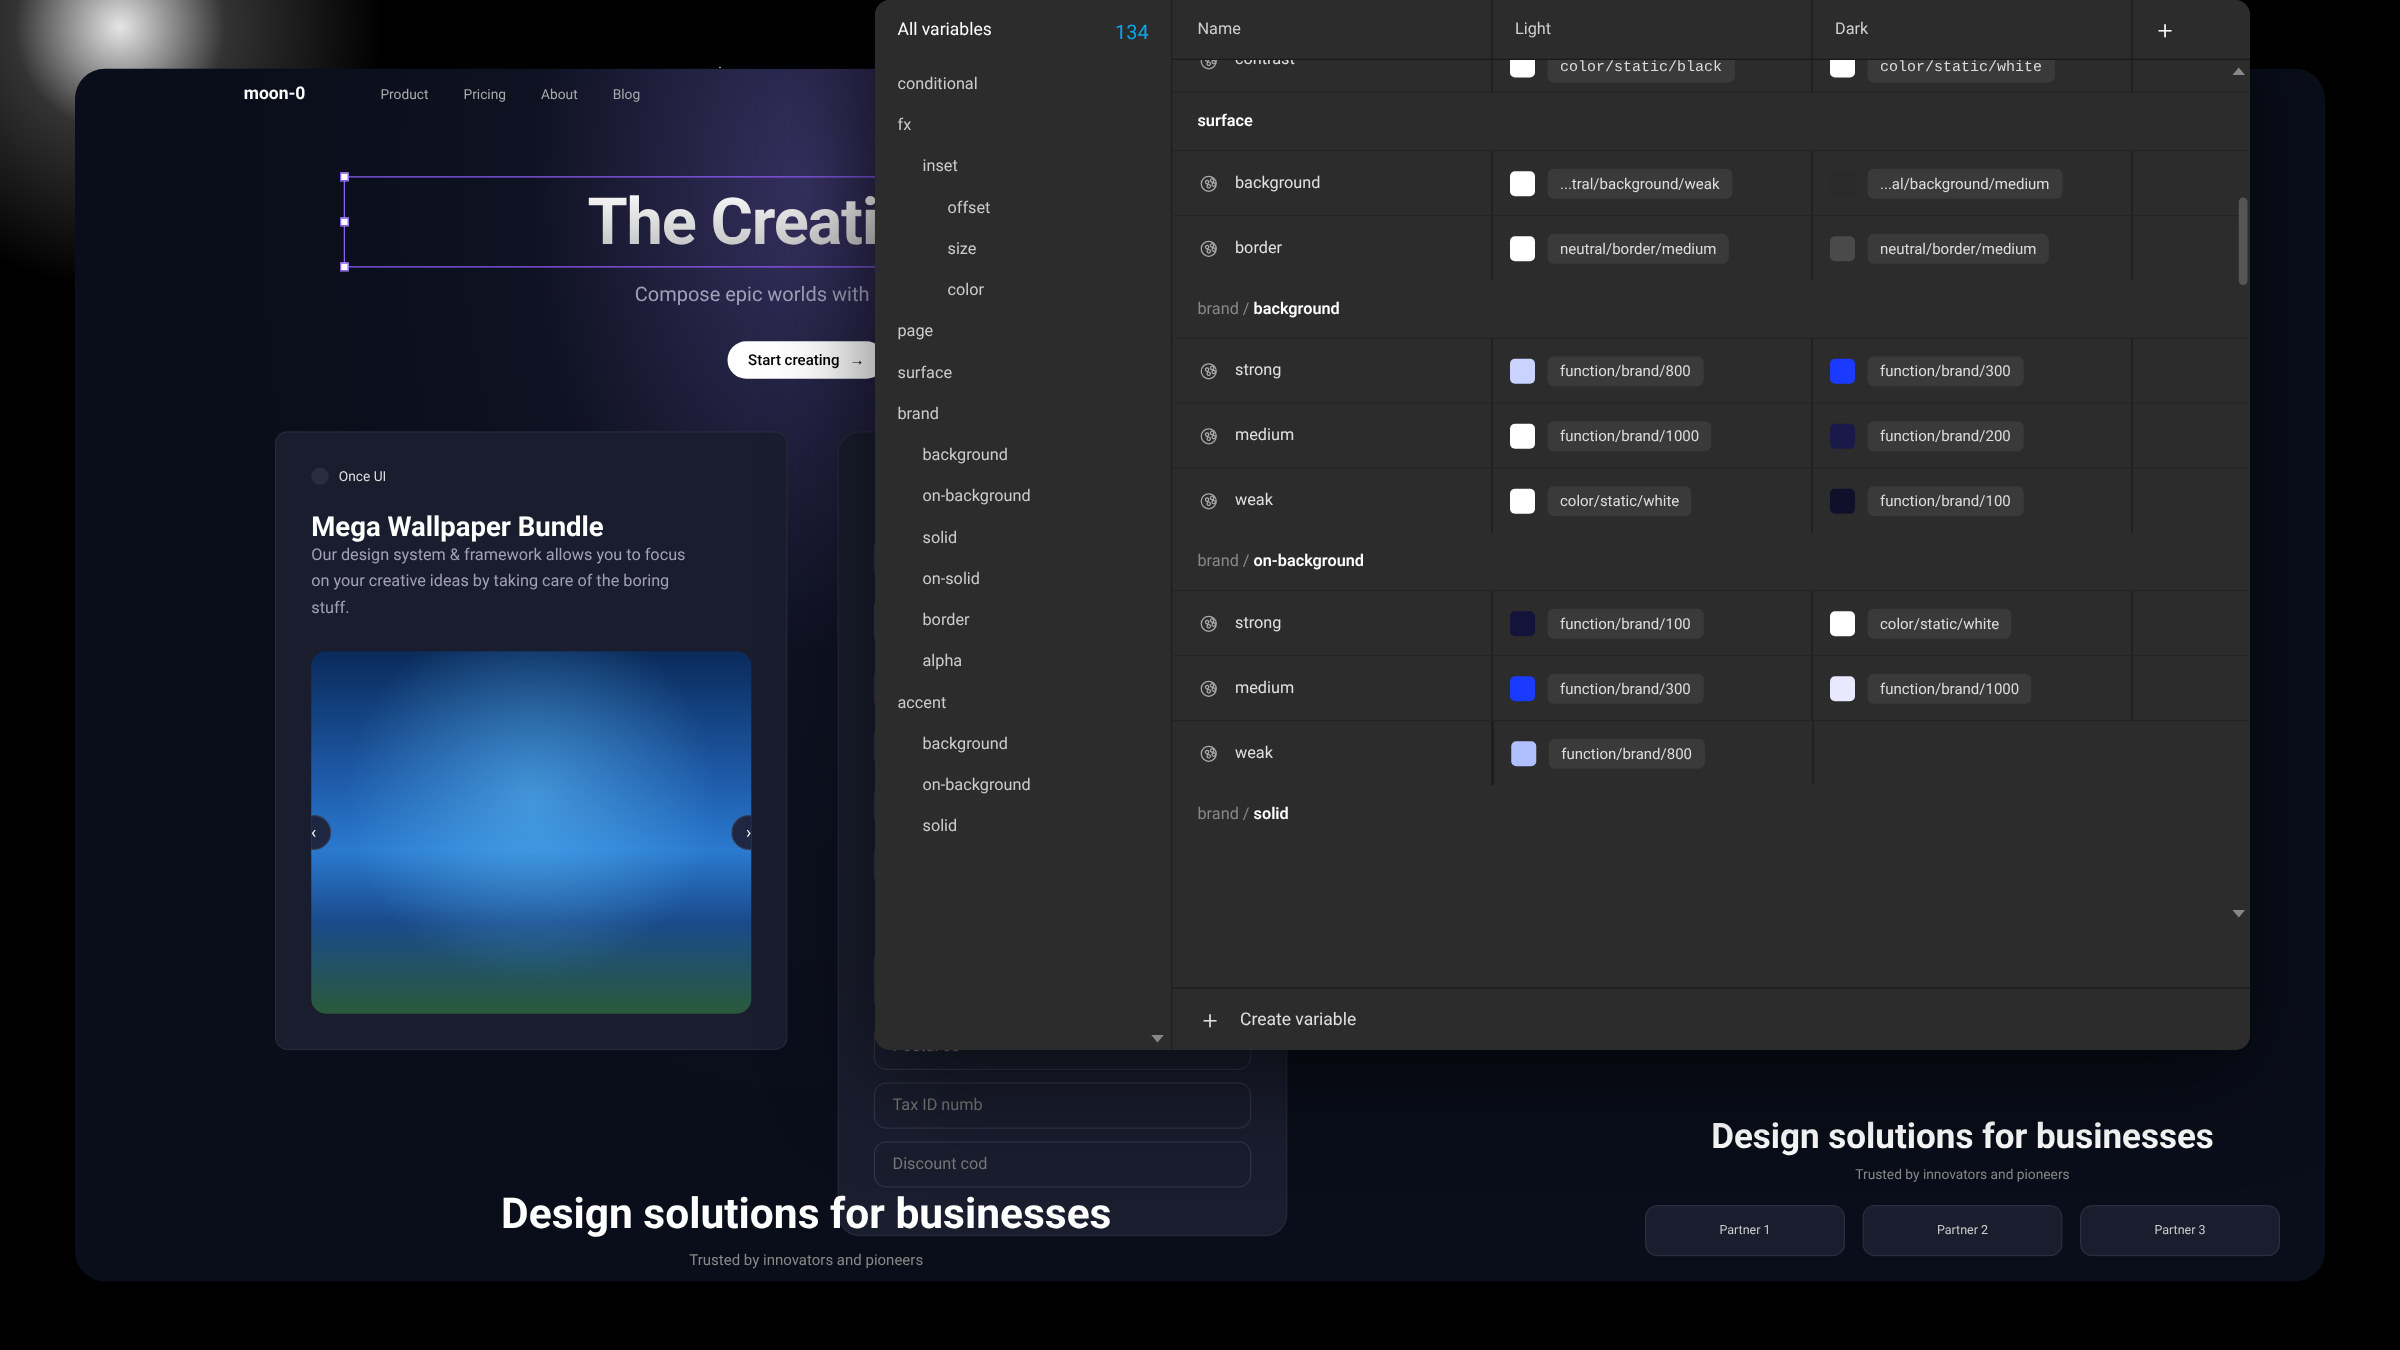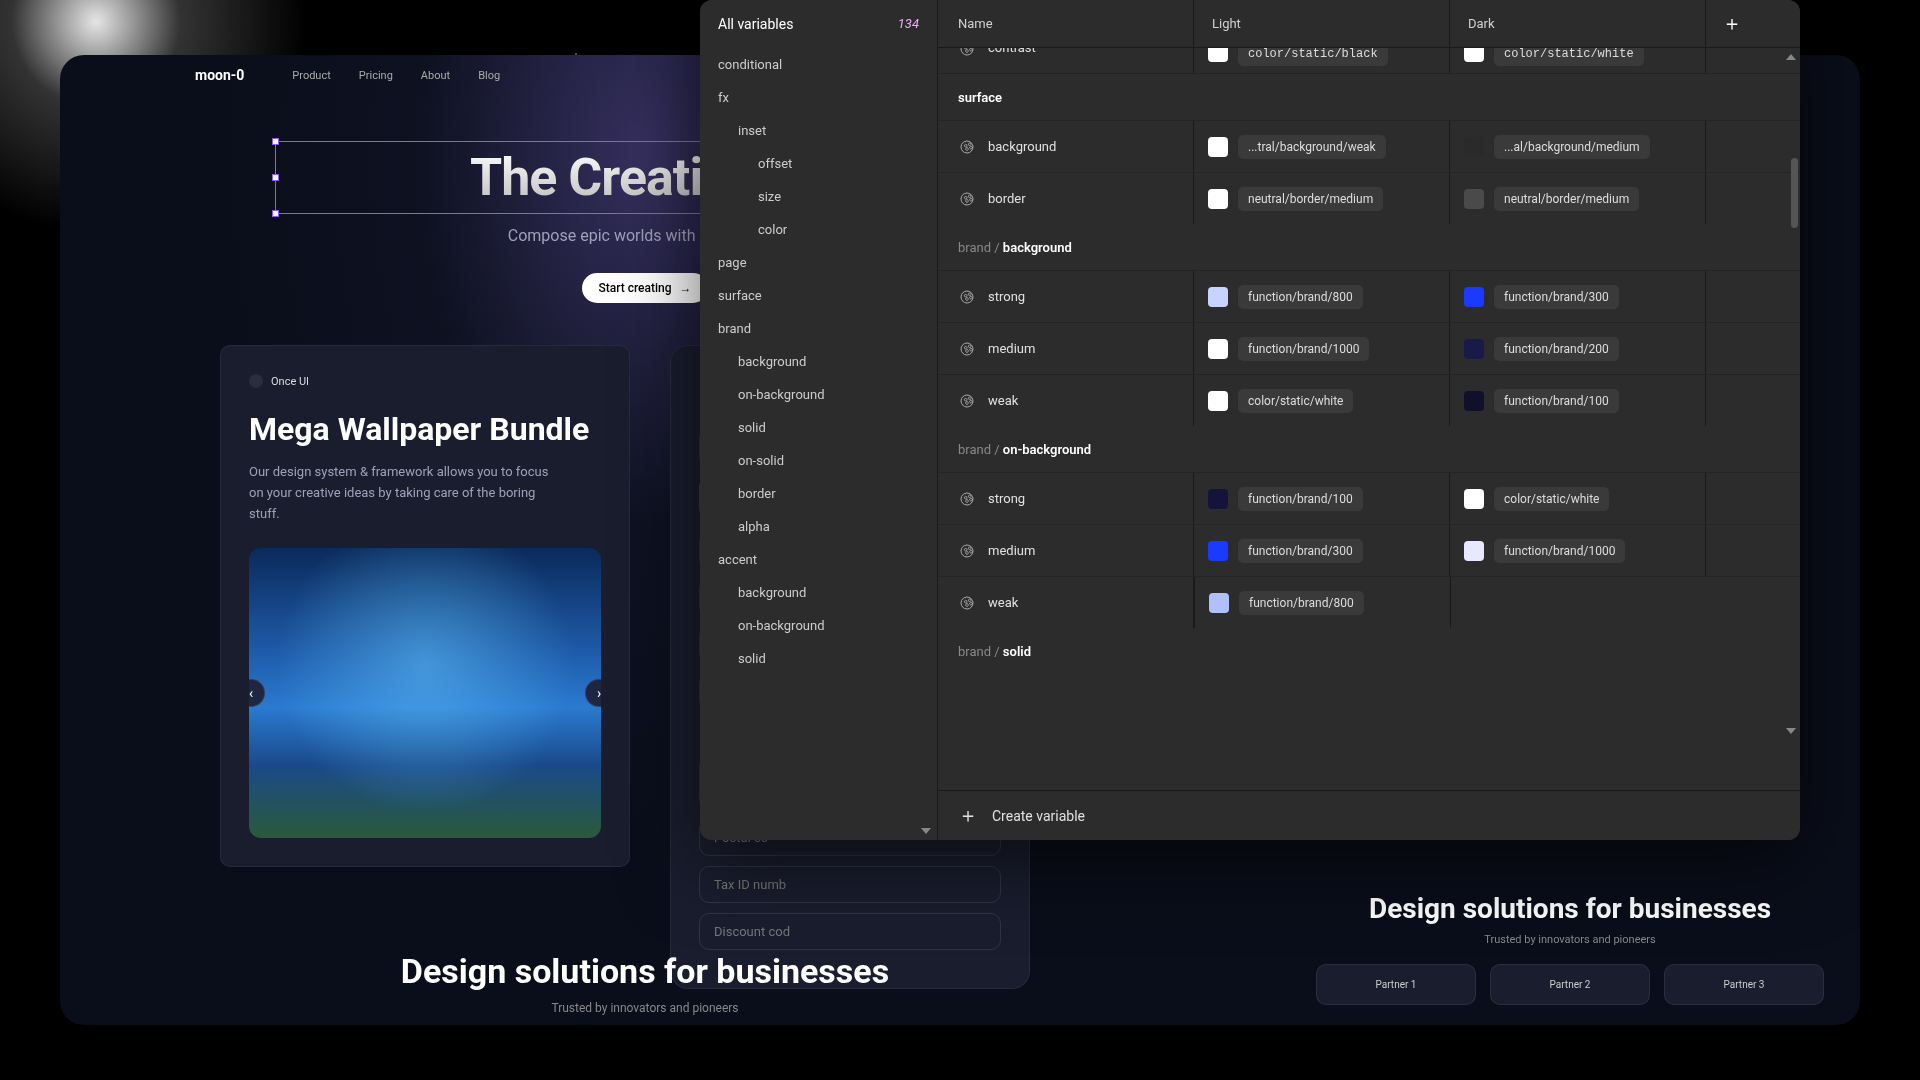--- a/index.html
+++ b/index.html
@@ -33,21 +33,21 @@
   left: 55px; top: 0;
   width: 1060px;
   height: 100%;
   background: radial-gradient(ellipse at 50% 10%, rgba(120,100,200,0.4) 0%, rgba(30,30,60,0.2) 30%, #0a0e1a 60%);
 }
 .mockup-nav {
   display: flex; align-items: center; gap: 28px;
   padding: 12px 80px 0 80px;
   font-size: 12px;
 }
-.mockup-logo { font-weight: 700; font-size: 14px; margin-right: 20px; }
+.mockup-logo { font-weight: 700; font-size: 14px; margin-right: 32px; }
 .mockup-nav-link { color: #aaa; font-size: 11px; }
 
 .hero-title {
   position: relative;
   margin: 60px auto 0;
   width: 720px;
   padding: 4px;
 }
 .hero-title h1 {
   font-size: 52px; font-weight: 700; text-align: center; letter-spacing: -1px;
@@ -78,21 +78,21 @@
 }
 
 .bundle-card {
   position: absolute; left: 105px; top: 290px;
   width: 410px;
   background: #1a1d2e; border-radius: 10px; padding: 28px;
   border: 1px solid rgba(255,255,255,0.06);
 }
 .bundle-brand { font-size: 11px; color: #ddd; display: flex; align-items: center; gap: 8px; margin-bottom: 22px; }
 .bundle-brand-icon { width: 14px; height: 14px; border-radius: 50%; background: #2a2d3e; display: inline-block; }
-.bundle-title { font-size: 32px; font-weight: 700; margin-bottom: 14px; }
+.bundle-title { font-size: 22px; font-weight: 700; }
 .bundle-desc { font-size: 13px; color: #a0a0b8; line-height: 1.6; max-width: 310px; }
 .bundle-image {
   margin-top: 24px; height: 290px; border-radius: 12px; position: relative;
   background: linear-gradient(180deg, #0a2a5a 0%, #1e5aa8 35%, #2a7ad0 55%, #1a4a8a 75%, #2a5a3a 100%);
   overflow: hidden;
 }
 .bundle-image::after {
   content: "";
   position: absolute; inset: 0;
   background: radial-gradient(circle at 50% 40%, rgba(100,200,255,0.5), transparent 60%);
@@ -160,21 +160,21 @@
   width: 238px; background: #2c2c2c;
   border-right: 1px solid #1a1a1a;
   display: flex; flex-direction: column;
   position: relative;
 }
 .vars-sidebar-header {
   padding: 16px 18px;
   display: flex; justify-content: space-between; align-items: flex-start;
   font-size: 14px; color: #fff;
 }
-.vars-count { color: #f0abfc; font-size: 13px; font-style: italic; }
+.vars-count { color: #0ea5e9; font-size: 16px; }
 .vars-tree { flex: 1; overflow: hidden; font-size: 13px; color: #ccc; }
 .tree-item { padding: 9px 18px; cursor: default; }
 .tree-item.indent-1 { padding-left: 38px; }
 .tree-item.indent-2 { padding-left: 58px; }
 .vars-scroll-tri {
   position: absolute; bottom: 6px; right: 6px; width: 0; height: 0;
   border-left: 5px solid transparent; border-right: 5px solid transparent;
   border-top: 6px solid #888;
 }
 

